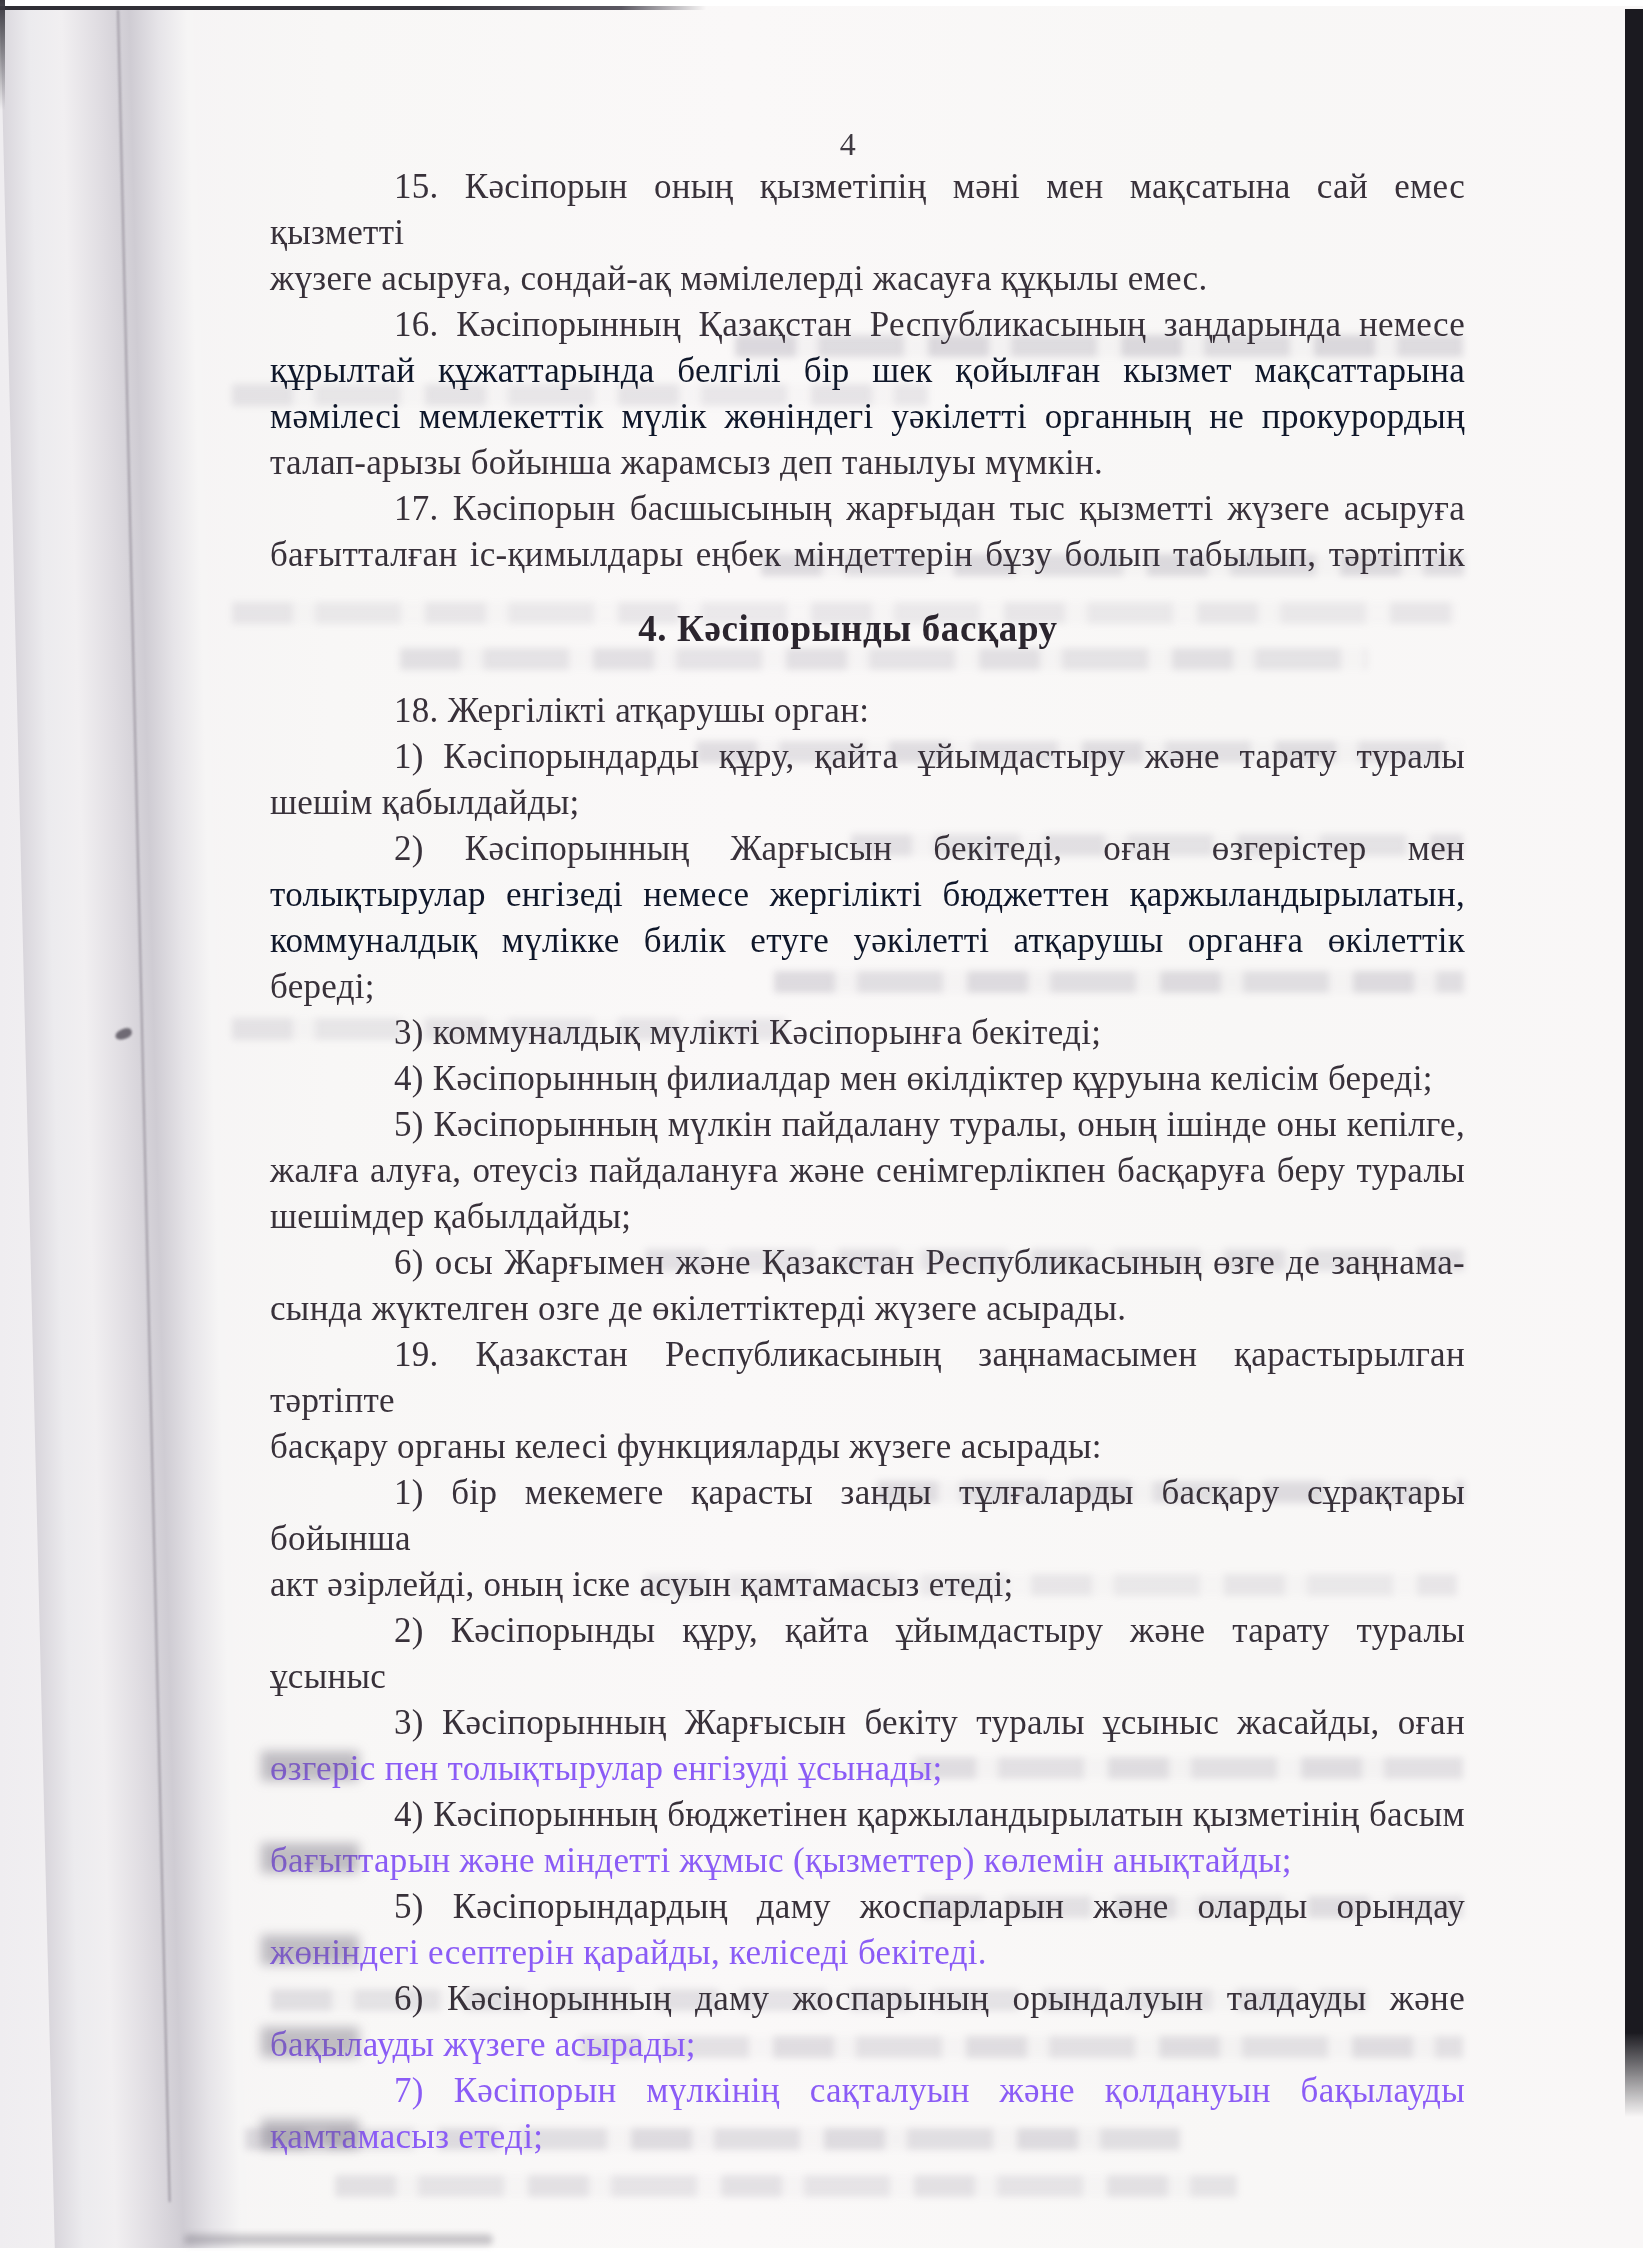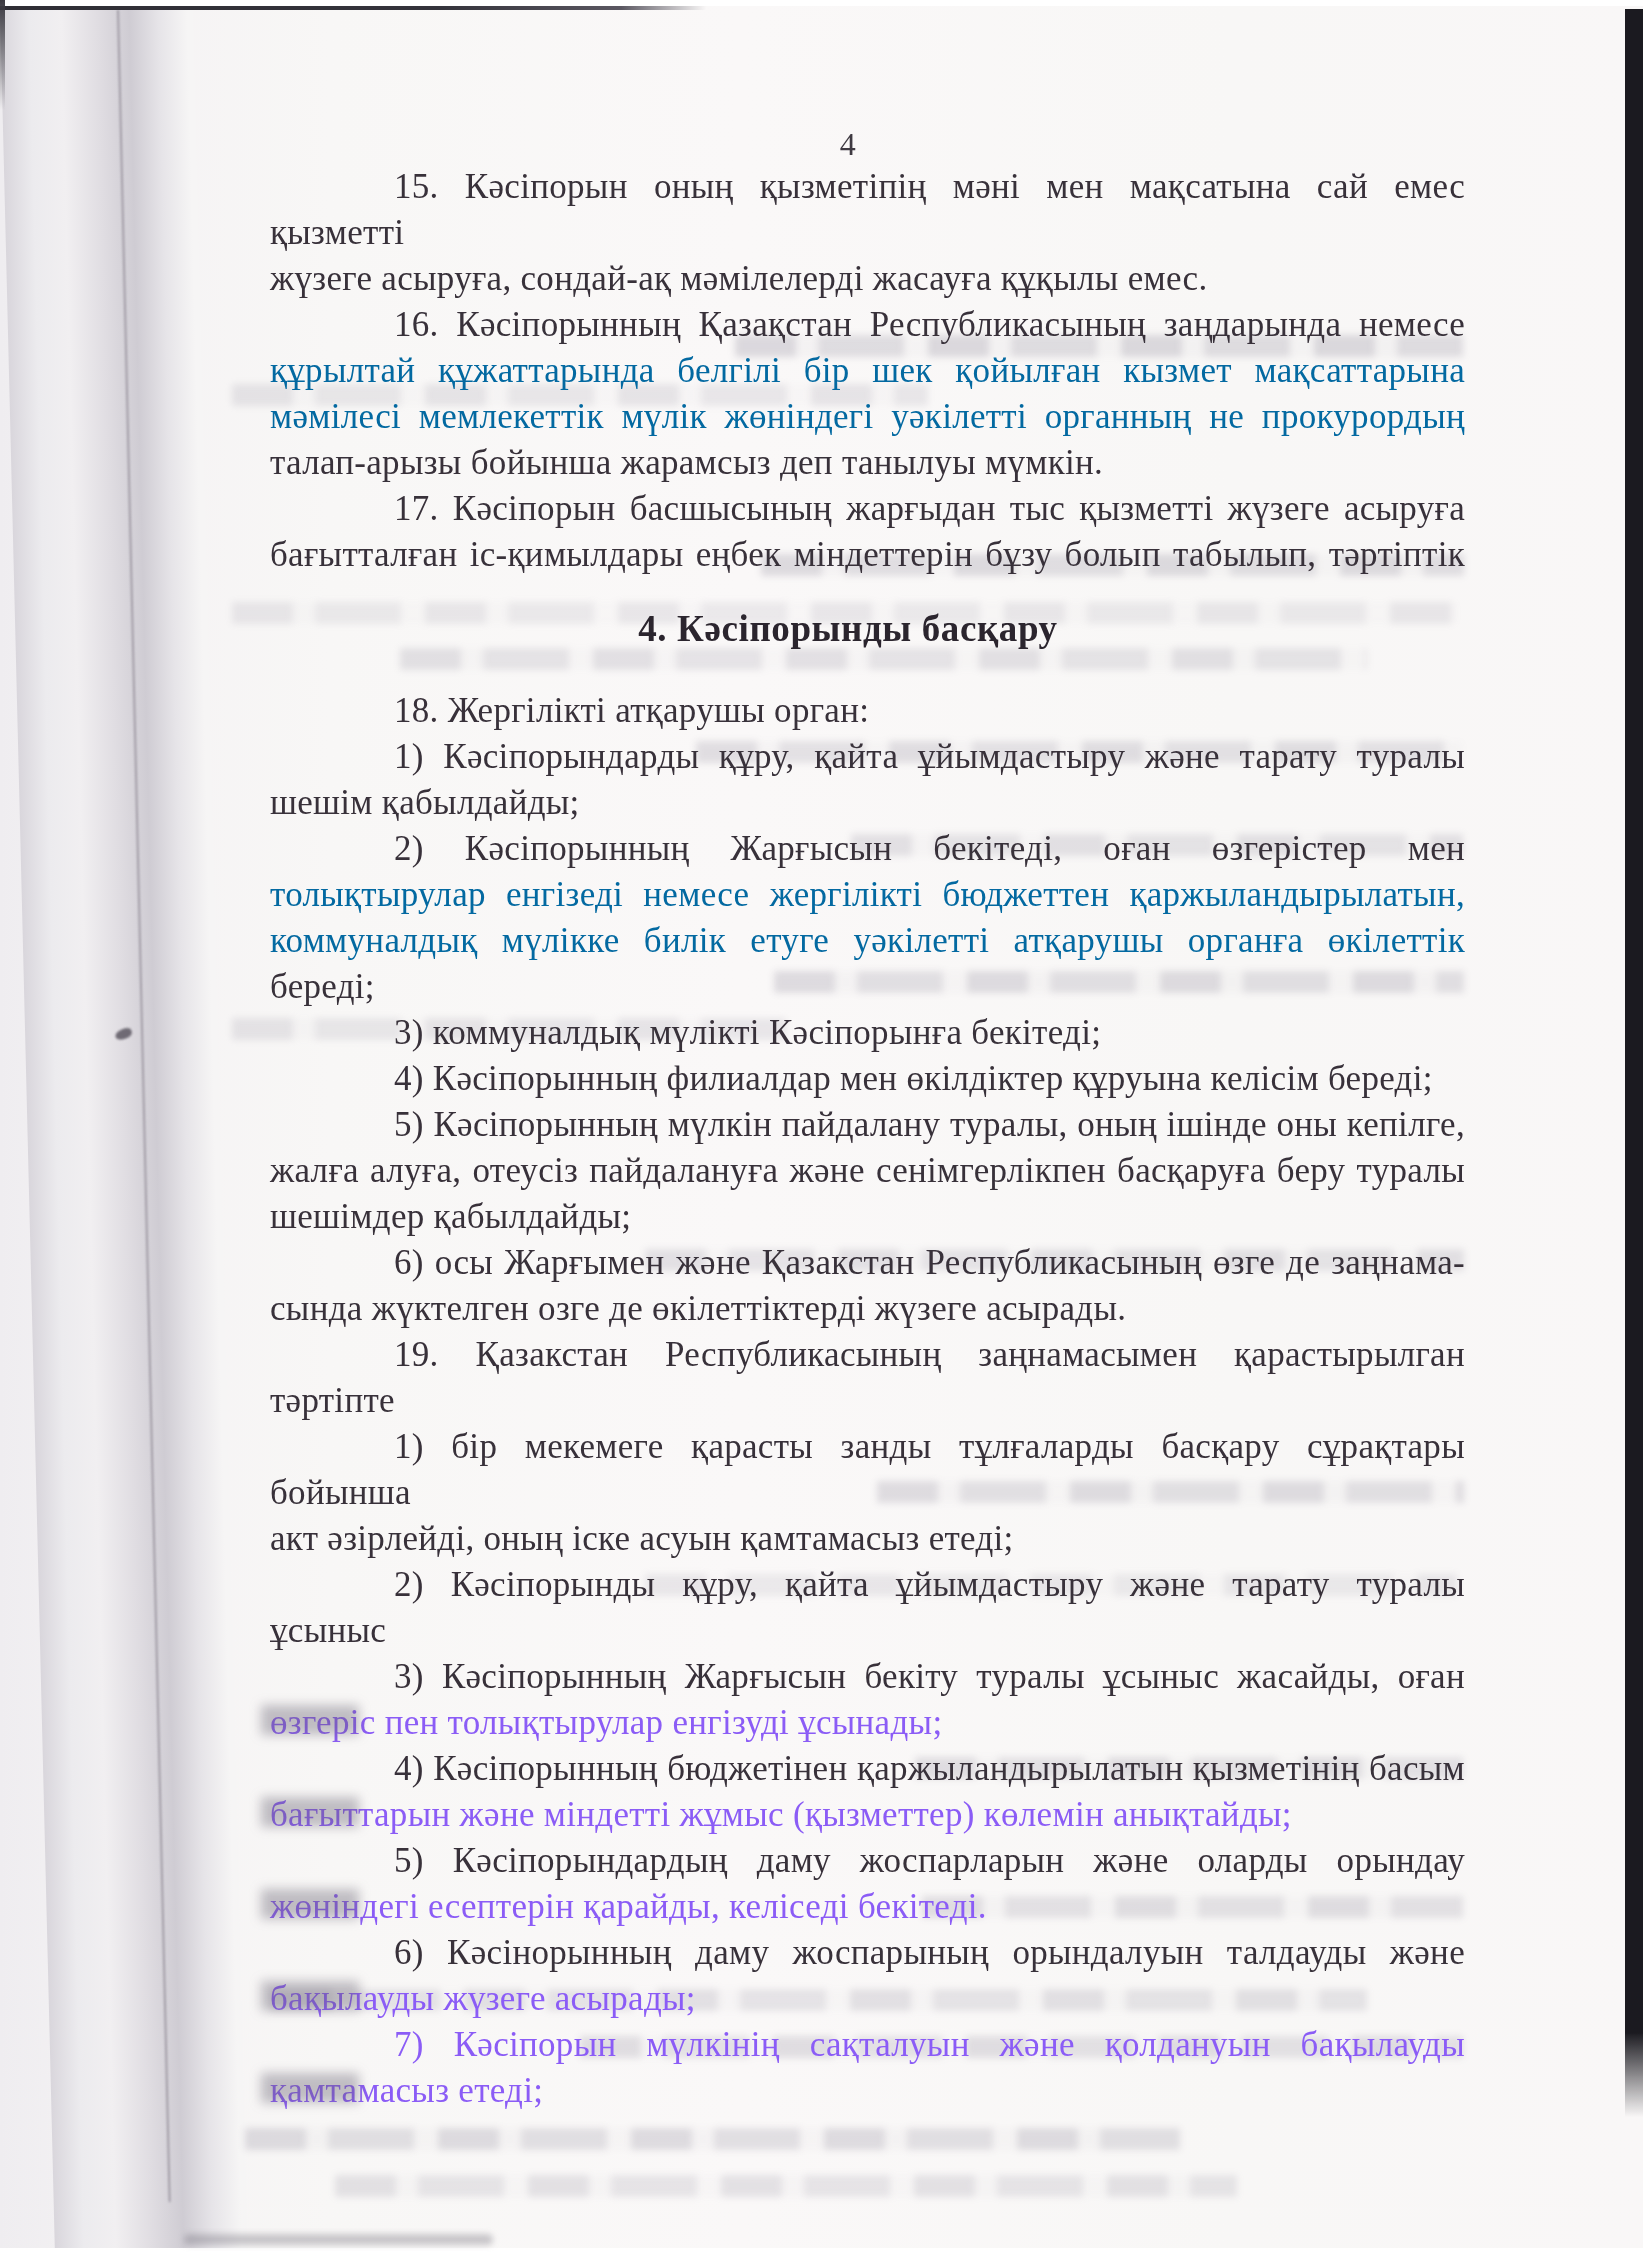--- a/index.html
+++ b/index.html
@@ -61,21 +61,21 @@
     color:#38313a;
   }
   .ln{position:relative;text-align:justify;text-align-last:justify;white-space:normal;margin-left:39px;}
   .ln.end{text-align-last:left;}
   .ln.indent{text-indent:124px;}
   .ln.heading{
     text-align:center;text-align-last:center;font-weight:bold;
     font-size:37px;letter-spacing:0.6px;margin:28px 0 36px;
   }
   .mid{color:#38313a}
-  .brown{color:#0369a1}
+  .brown{color:#0f172a}
   .dark{color:#2b252e}
   .grey{color:#8b5cf6}
   .smudge-start::before{
     content:'';position:absolute;left:-9px;top:5.2px;width:98px;height:30px;
     background:rgba(100,94,110,0.38);filter:blur(5.2px);pointer-events:none;
   }
   .page-number{
     position:absolute;left:231px;top:126px;width:1234px;
     text-align:center;font-size:32px;color:#3f3a42;letter-spacing:0.6px;
   }
@@ -131,20 +131,21 @@
     <div class="ln just brown">коммуналдық мүлікке билік етуге уәкілетті атқарушы органға өкілеттік</div>
     <div class="ln end mid">береді;</div>
     <div class="ln indent end mid">3) коммуналдық мүлікті Кәсіпорынға бекітеді;</div>
     <div class="ln indent end mid">4) Кәсіпорынның филиалдар мен өкілдіктер құруына келісім береді;</div>
     <div class="ln indent just mid">5) Кәсіпорынның мүлкін пайдалану туралы, оның ішінде оны кепілге,</div>
     <div class="ln just mid">жалға алуға, отеусіз пайдалануға және сенімгерлікпен басқаруға беру туралы</div>
     <div class="ln end mid">шешімдер қабылдайды;</div>
     <div class="ln indent just mid">6) осы Жарғымен және Қазакстан Республикасының өзге де заңнама-</div>
     <div class="ln end mid">сында жүктелген озге де өкілеттіктерді жүзеге асырады.</div>
     <div class="ln indent just mid">19. Қазакстан Республикасының заңнамасымен қарастырылган тәртіпте</div>
+    <div class="ln end mid">басқару органы келесі функцияларды жүзеге асырады:</div>
     <div class="ln indent just mid">1) бір мекемеге қарасты занды тұлғаларды басқару сұрақтары бойынша</div>
     <div class="ln end mid">акт әзірлейді, оның іске асуын қамтамасыз етеді;</div>
     <div class="ln indent just mid">2) Кәсіпорынды құру, қайта ұйымдастыру және тарату туралы ұсыныс</div>
     <div class="ln indent just mid">3) Кәсіпорынның Жарғысын бекіту туралы ұсыныс жасайды, оған</div>
     <div class="ln end grey smudge-start">өзгеріс пен толықтырулар енгізуді ұсынады;</div>
     <div class="ln indent just mid">4) Кәсіпорынның бюджетінен қаржыландырылатын қызметінің басым</div>
     <div class="ln end grey smudge-start">бағыттарын және міндетті жұмыс (қызметтер) көлемін анықтайды;</div>
     <div class="ln indent just mid">5) Кәсіпорындардың даму жоспарларын және оларды орындау</div>
     <div class="ln end grey smudge-start">жөніндегі есептерін қарайды, келіседі бекітеді.</div>
     <div class="ln indent just mid">6) Кәсінорынның даму жоспарының орындалуын талдауды және</div>

